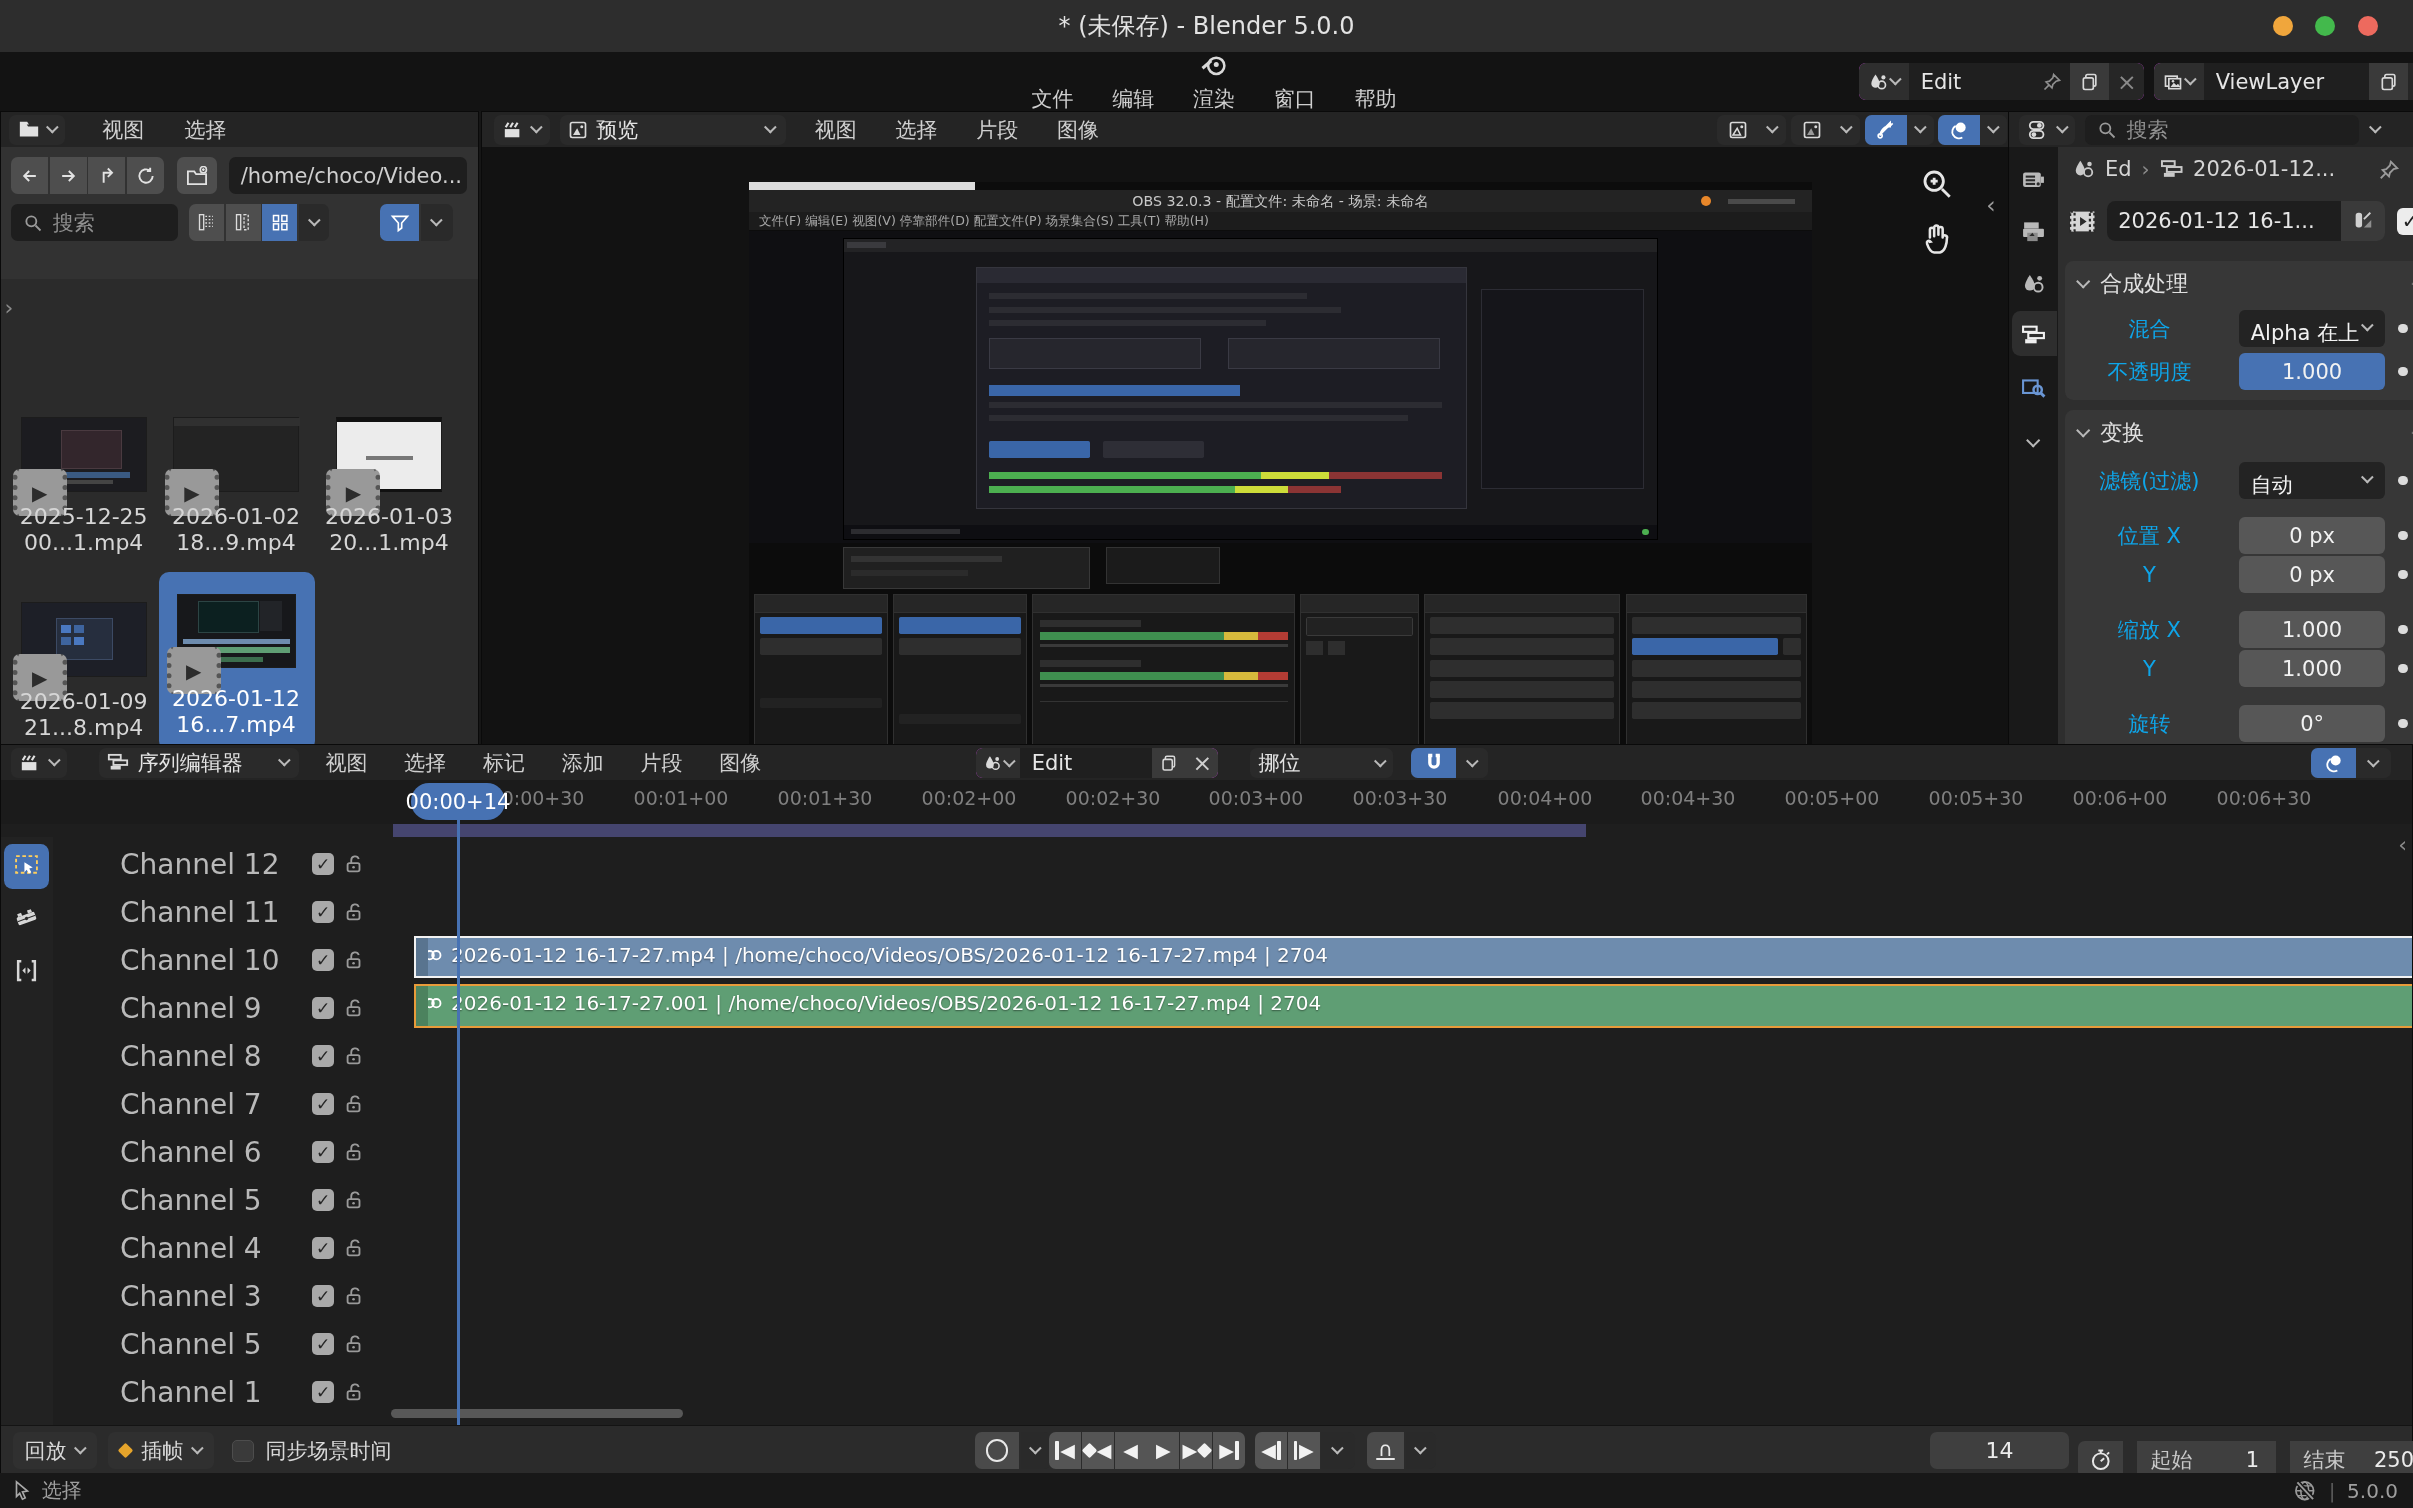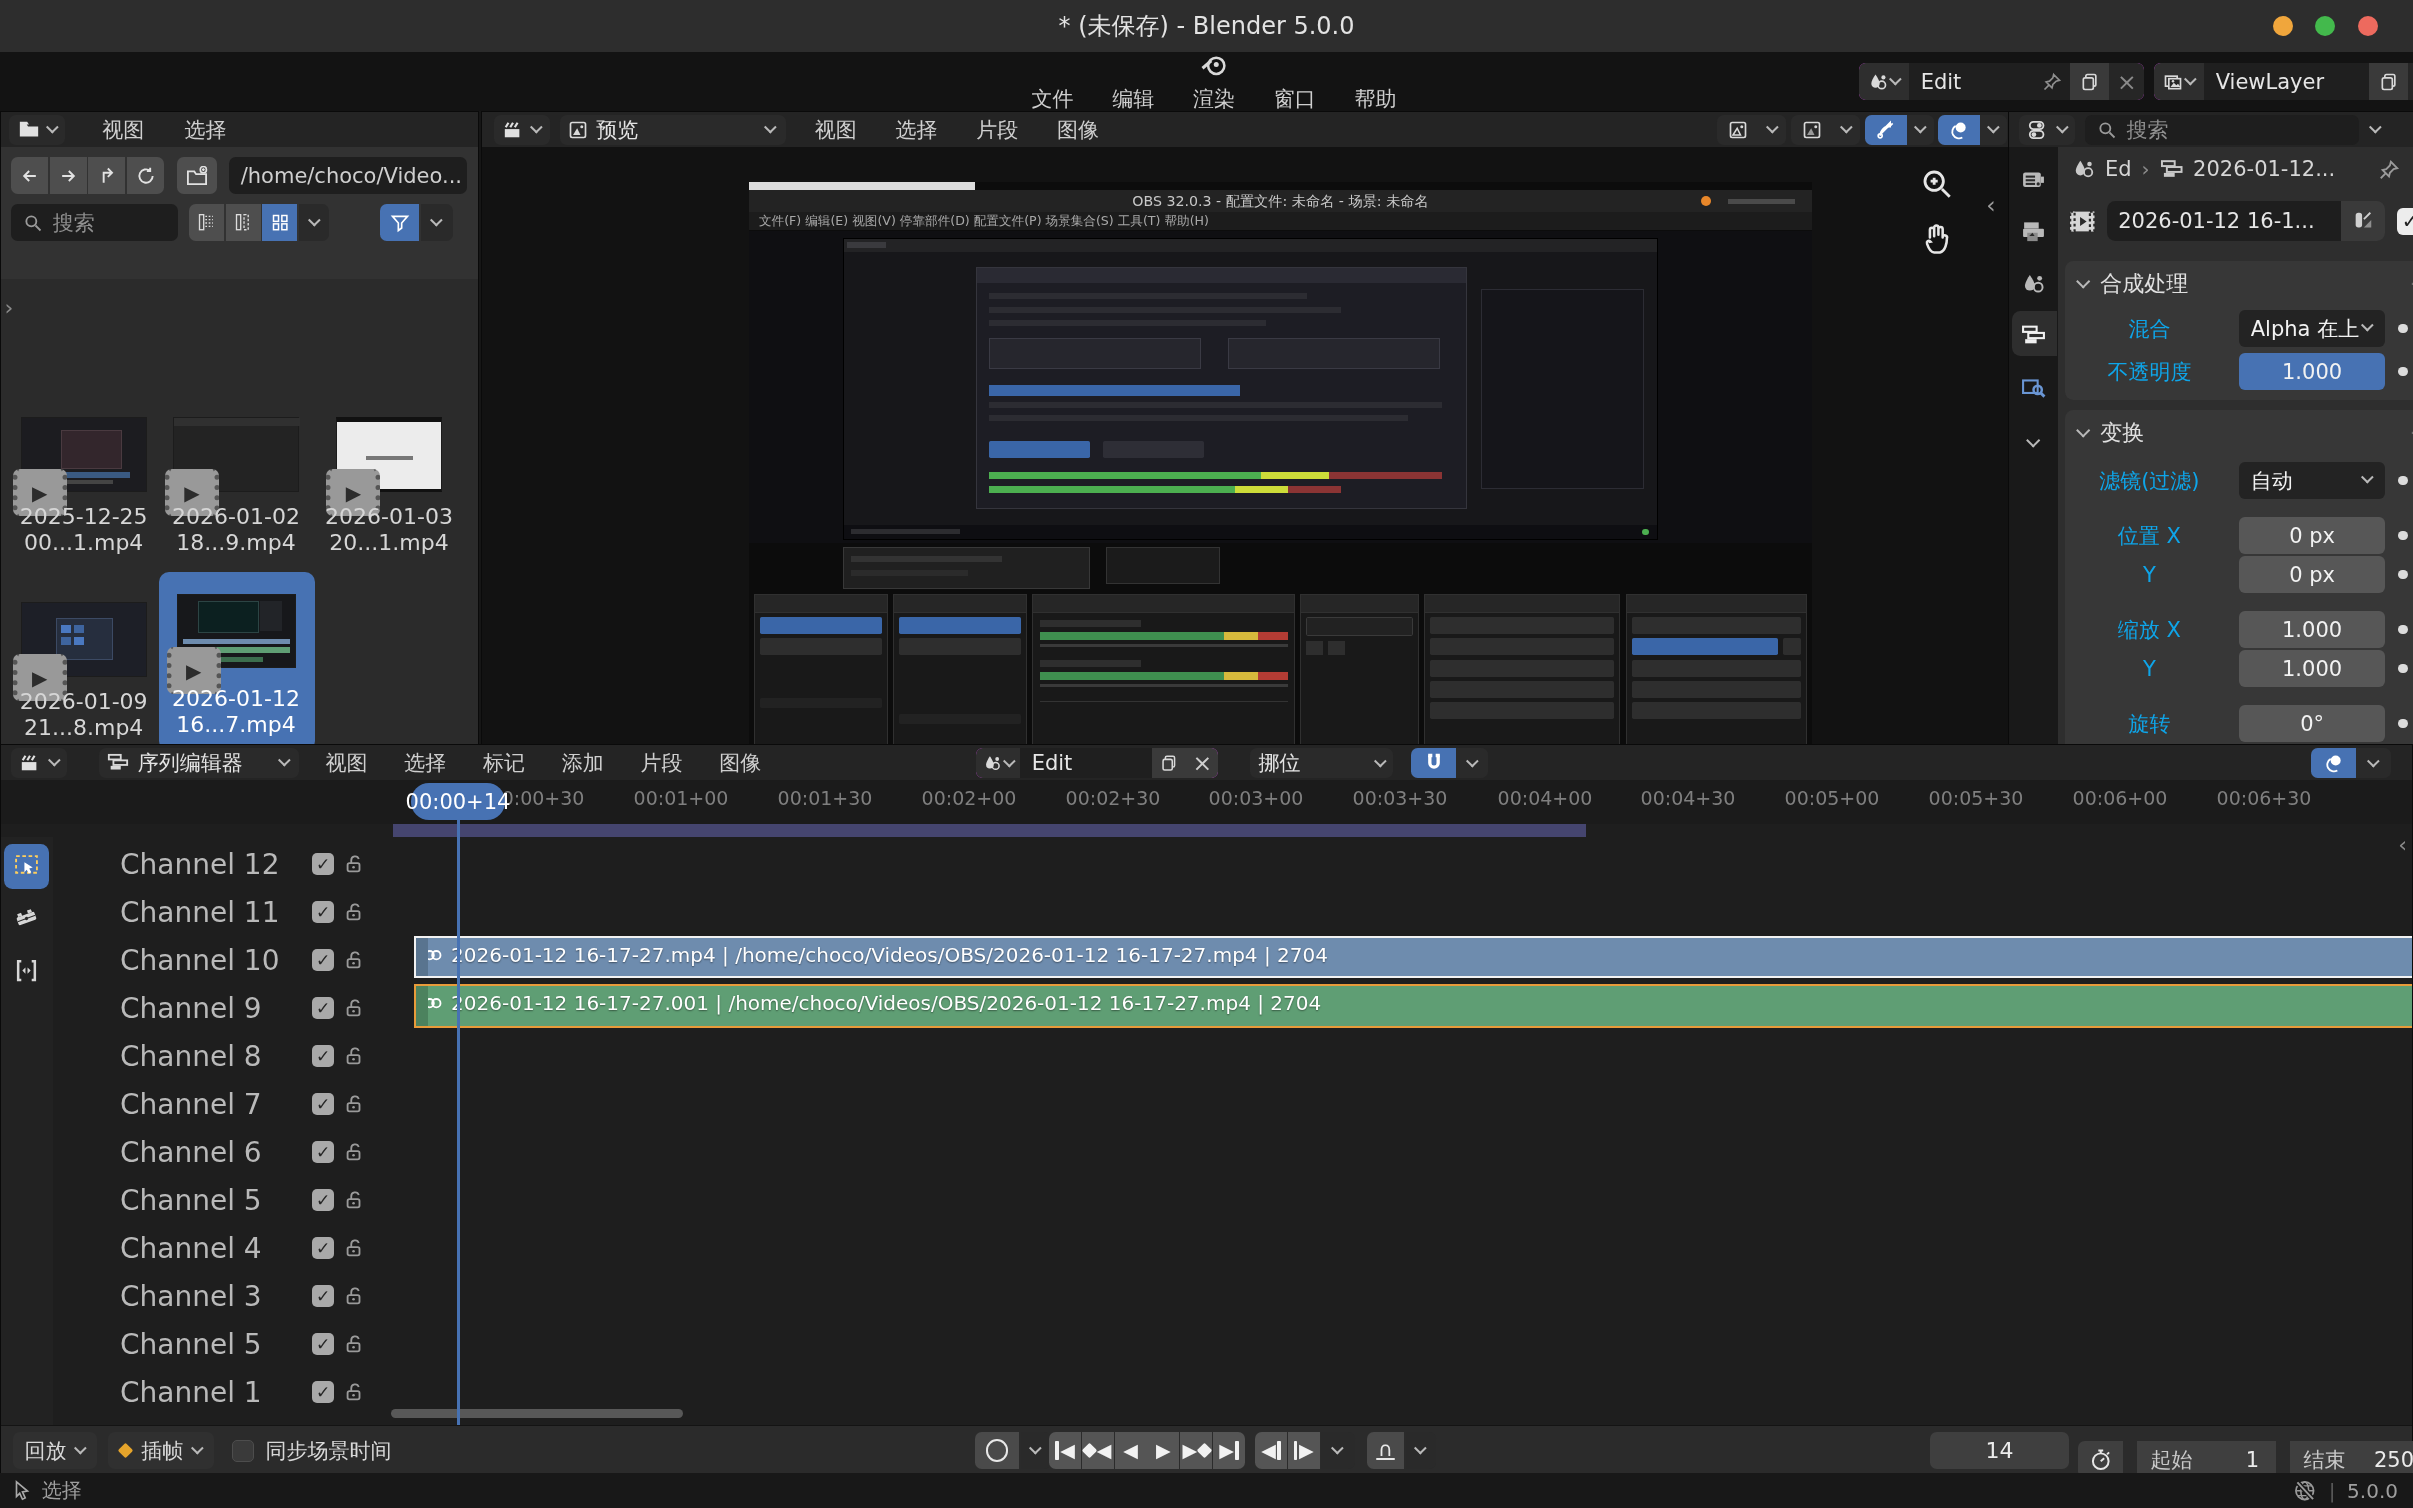--- a/index.html
+++ b/index.html
@@ -64,21 +64,21 @@
 
   
   .props{left:2008px;top:111px;width:406px;height:634px;background:#2e2e2e;}
   .rail{position:absolute;left:0;top:35px;width:49px;bottom:0;background:#191919;}
   .railbtn{position:absolute;left:5px;width:39px;height:39px;display:flex;align-items:center;justify-content:center;}
   .ppanel{position:absolute;left:6.7px;width:387px;background:#373737;border-radius:8.4px;}
   .prow{position:absolute;display:flex;align-items:center;height:37px;}
   .plab{width:156px;text-align:center;padding-right:11.7px;font-size:21px;color:#0ea5e9;flex:none;}
   .vf{width:146px;height:37px;border-radius:5.9px;background:#575757;color:#f2f2f2;display:flex;
       align-items:center;justify-content:center;font-size:21px;flex:none;box-sizing:border-box;}
-  .vf.dd{background:#232323;justify-content:flex-start;padding:0 11.7px;position:relative;}
+  .vf.dd{background:#232323;justify-content:flex-start;padding:0 11.7px;position:relative;align-items:flex-end;}
   .vf.dd .chev{position:absolute;right:13.4px;top:13.4px;}
   .prow .dot{margin-left:13.4px;}
   .ptitle{font-size:22px;color:#e0e0e0;}
 
   
   .seq{left:0;top:744px;width:2413px;height:729px;background:#1e1e1e;}
   .seq-head{position:absolute;left:0;top:0;right:0;height:35px;background:#242424;display:flex;align-items:center;}
   .ruler-lab{position:absolute;top:6.7px;transform:translateX(-50%);font-size:19px;color:#7f7f7f;white-space:nowrap;}
   .chrow{height:48px;display:flex;align-items:center;}
   .chrow .lab{margin-left:67px;font-size:28px;color:#b9b9b9;}

